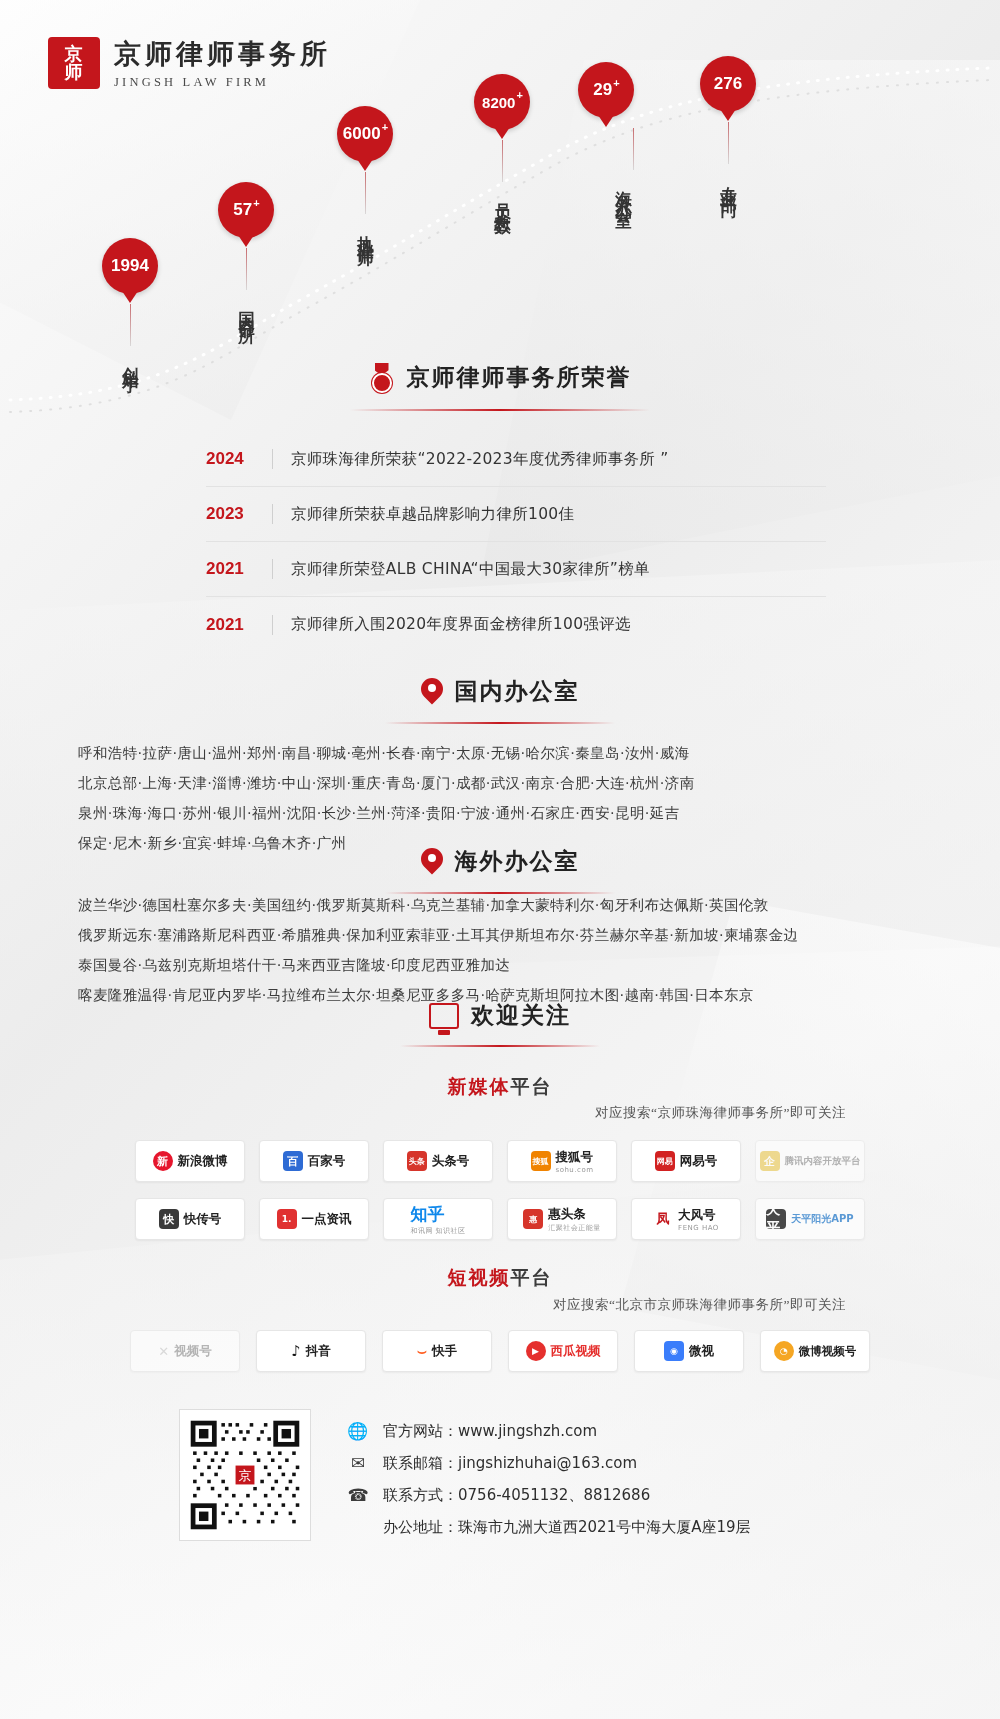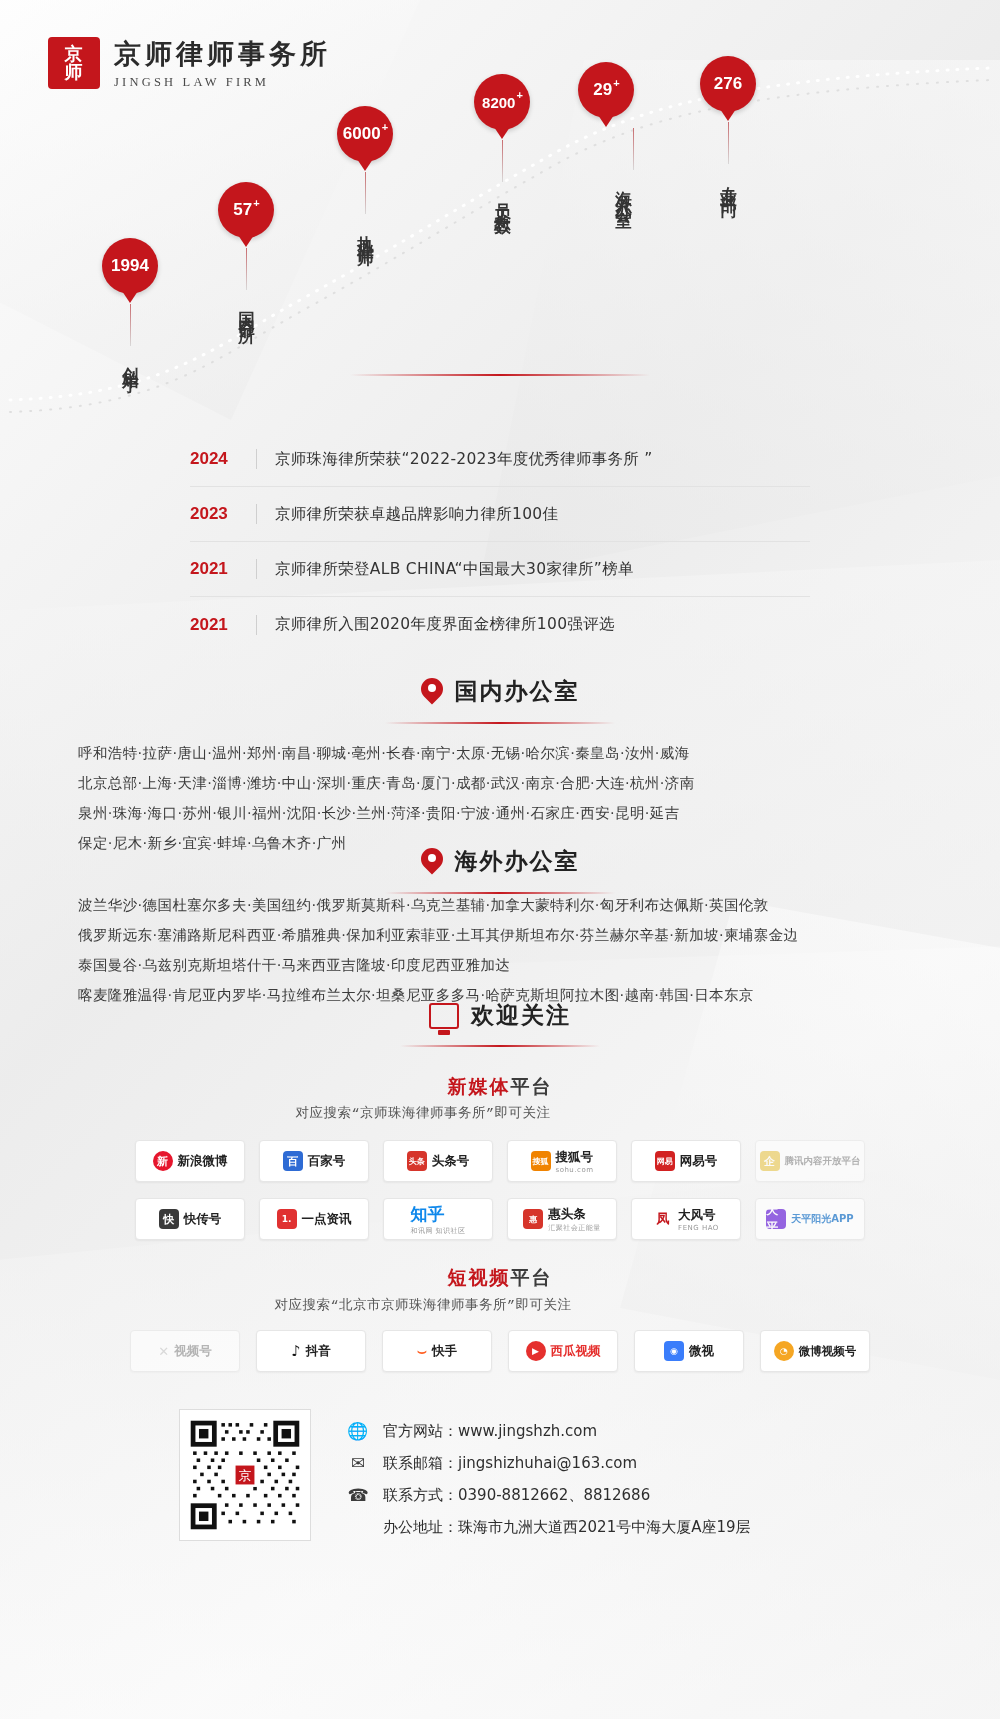--- a/index.html
+++ b/index.html
@@ -96,38 +96,38 @@
   .mappin { width:22px; height:28px; position:relative; }
   .mappin:before { content:""; position:absolute; top:0; left:0; width:22px; height:22px; border-radius:50% 50% 50% 0;
     transform:rotate(-45deg); background:#c4161c; }
   .mappin:after { content:""; position:absolute; top:6px; left:7px; width:8px; height:8px; border-radius:50%; background:#fff; }
 
   .monitor { width:30px; height:26px; border:2.5px solid #c4161c; border-radius:3px; position:relative; }
   .monitor:after { content:""; position:absolute; bottom:-8px; left:50%; transform:translateX(-50%);
     width:12px; height:5px; background:#c4161c; border-radius:1px; }
 
   
-  .honors { position:absolute; left:190px; top:432px; width:620px; }
+  .honors { position:absolute; left:206px; top:432px; width:620px; }
   .honor-row { display:flex; align-items:center; height:55px; border-bottom:1px solid #e2e2e2; }
   .honor-year { width:66px; color:#c4161c; font-size:17px; font-weight:bold; font-family:"Liberation Sans",sans-serif; }
   .honor-sep { width:1px; height:20px; background:#cfcfcf; margin-right:18px; }
   .honor-text { font-size:15.5px; color:#333; font-family:"DejaVu Sans",sans-serif; letter-spacing:.3px; }
 
   
   .office-list { position:absolute; left:78px; width:850px; }
   .office-line { font-size:14.5px; color:#3b3b3b; line-height:30px; letter-spacing:.4px;
      font-family:"DejaVu Sans",sans-serif; }
 
   
   .plat-title { position:absolute; width:1000px; text-align:center; font-size:19px; font-weight:bold;
     letter-spacing:2px; font-family:"DejaVu Serif","Liberation Serif",serif; }
   .plat-title .red { color:#c4161c; }
   .plat-title .dark { color:#3c3c3c; }
-  .plat-sub { position:absolute; width:846px; text-align:center; font-size:13.5px; color:#555;
-    font-family:Liberation Mono, monospace; letter-spacing:.5px; }
+  .plat-sub { position:absolute; width:846px; text-align:right; font-size:13.5px; color:#555;
+    font-family:Liberation Serif, serif; letter-spacing:.5px; }
 
   .chip-row { position:absolute; left:0; width:1000px; display:flex; justify-content:center; gap:14px; }
   .chip {
     width:110px; height:42px; background:#fff; border:1px solid #e6e6e6; border-radius:4px;
     display:flex; align-items:center; justify-content:center; gap:5px;
     box-shadow:0 1px 2px rgba(0,0,0,.05);
     font-size:13px; color:#222; font-family:"DejaVu Sans",sans-serif; font-weight:bold;
     overflow:hidden; padding:0 6px;
   }
   .chip .badge { width:20px; height:20px; border-radius:50%; display:flex; align-items:center;
@@ -222,20 +222,27 @@
   <div class="pin" style="left:700px; top:56px;">
     <div class="bubble">
       <span>276</span>
         <sup></sup>
     </div>
     <div class="stem"></div>
     <div class="pin-label">专业部门</div>
   </div>
 
   <div class="sec-head" style="top:362px;">
+    <div class="inner">
+      <div class="medal">
+          <div class="rib"></div>
+          <div class="circ"></div>
+        </div>
+      <div class="sec-title">京师律师事务所荣誉</div>
+    </div>
     <div class="sec-underline"></div>
   </div>
 
   <div class="honors">
     <div class="honor-row">
       <div class="honor-year">2024</div>
       <div class="honor-sep"></div>
       <div class="honor-text">京师珠海律所荣获“2022-2023年度优秀律师事务所 ”</div>
     </div>
     <div class="honor-row">
@@ -339,21 +346,21 @@
     </div>
     <div class="chip">
       <span class="sq" style="background:#d6352b;font-size:8px">惠</span>
       <span class="lbl">惠头条<small>汇聚社会正能量</small></span>
     </div>
     <div class="chip">
       <span class="sq" style="background:#fff;color:#c4161c;font-size:13px">凤</span>
       <span class="lbl">大风号<small>FENG HAO</small></span>
     </div>
     <div class="chip" style="opacity:.7">
-      <span class="sq" style="background:#6d28d9;font-size:12px">天平</span>
+      <span class="sq" style="background:#000000;font-size:14px">天平</span>
       <span class="lbl" style="font-size:10px;color:#1a73c8">天平阳光APP</span>
     </div>
   </div>
 
   <div class="plat-title" style="top:1265px;">
     <span class="red">短视频</span><span class="dark">平台</span>
   </div>
   <div class="plat-sub" style="top:1296px;">对应搜索“北京市京师珠海律师事务所”即可关注</div>
 
   <div class="chip-row" style="top:1330px; gap:16px;">
@@ -488,21 +495,21 @@
       <span>www.jingshzh.com</span>
     </div>
     <div class="c-row">
       <span class="c-ico">✉</span>
       <span class="c-label">联系邮箱：</span>
       <span>jingshizhuhai@163.com</span>
     </div>
     <div class="c-row">
       <span class="c-ico">☎</span>
       <span class="c-label">联系方式：</span>
-      <span>0390-8812662、8812686</span>
+      <span>0756-4051132、8812686</span>
     </div>
     <div class="c-row">
       <span class="c-ico"></span>
       <span class="c-label">办公地址：</span>
       <span>珠海市九洲大道西2021号中海大厦A座19层</span>
     </div>
   </div>
 </div>
 
 </body></html>

